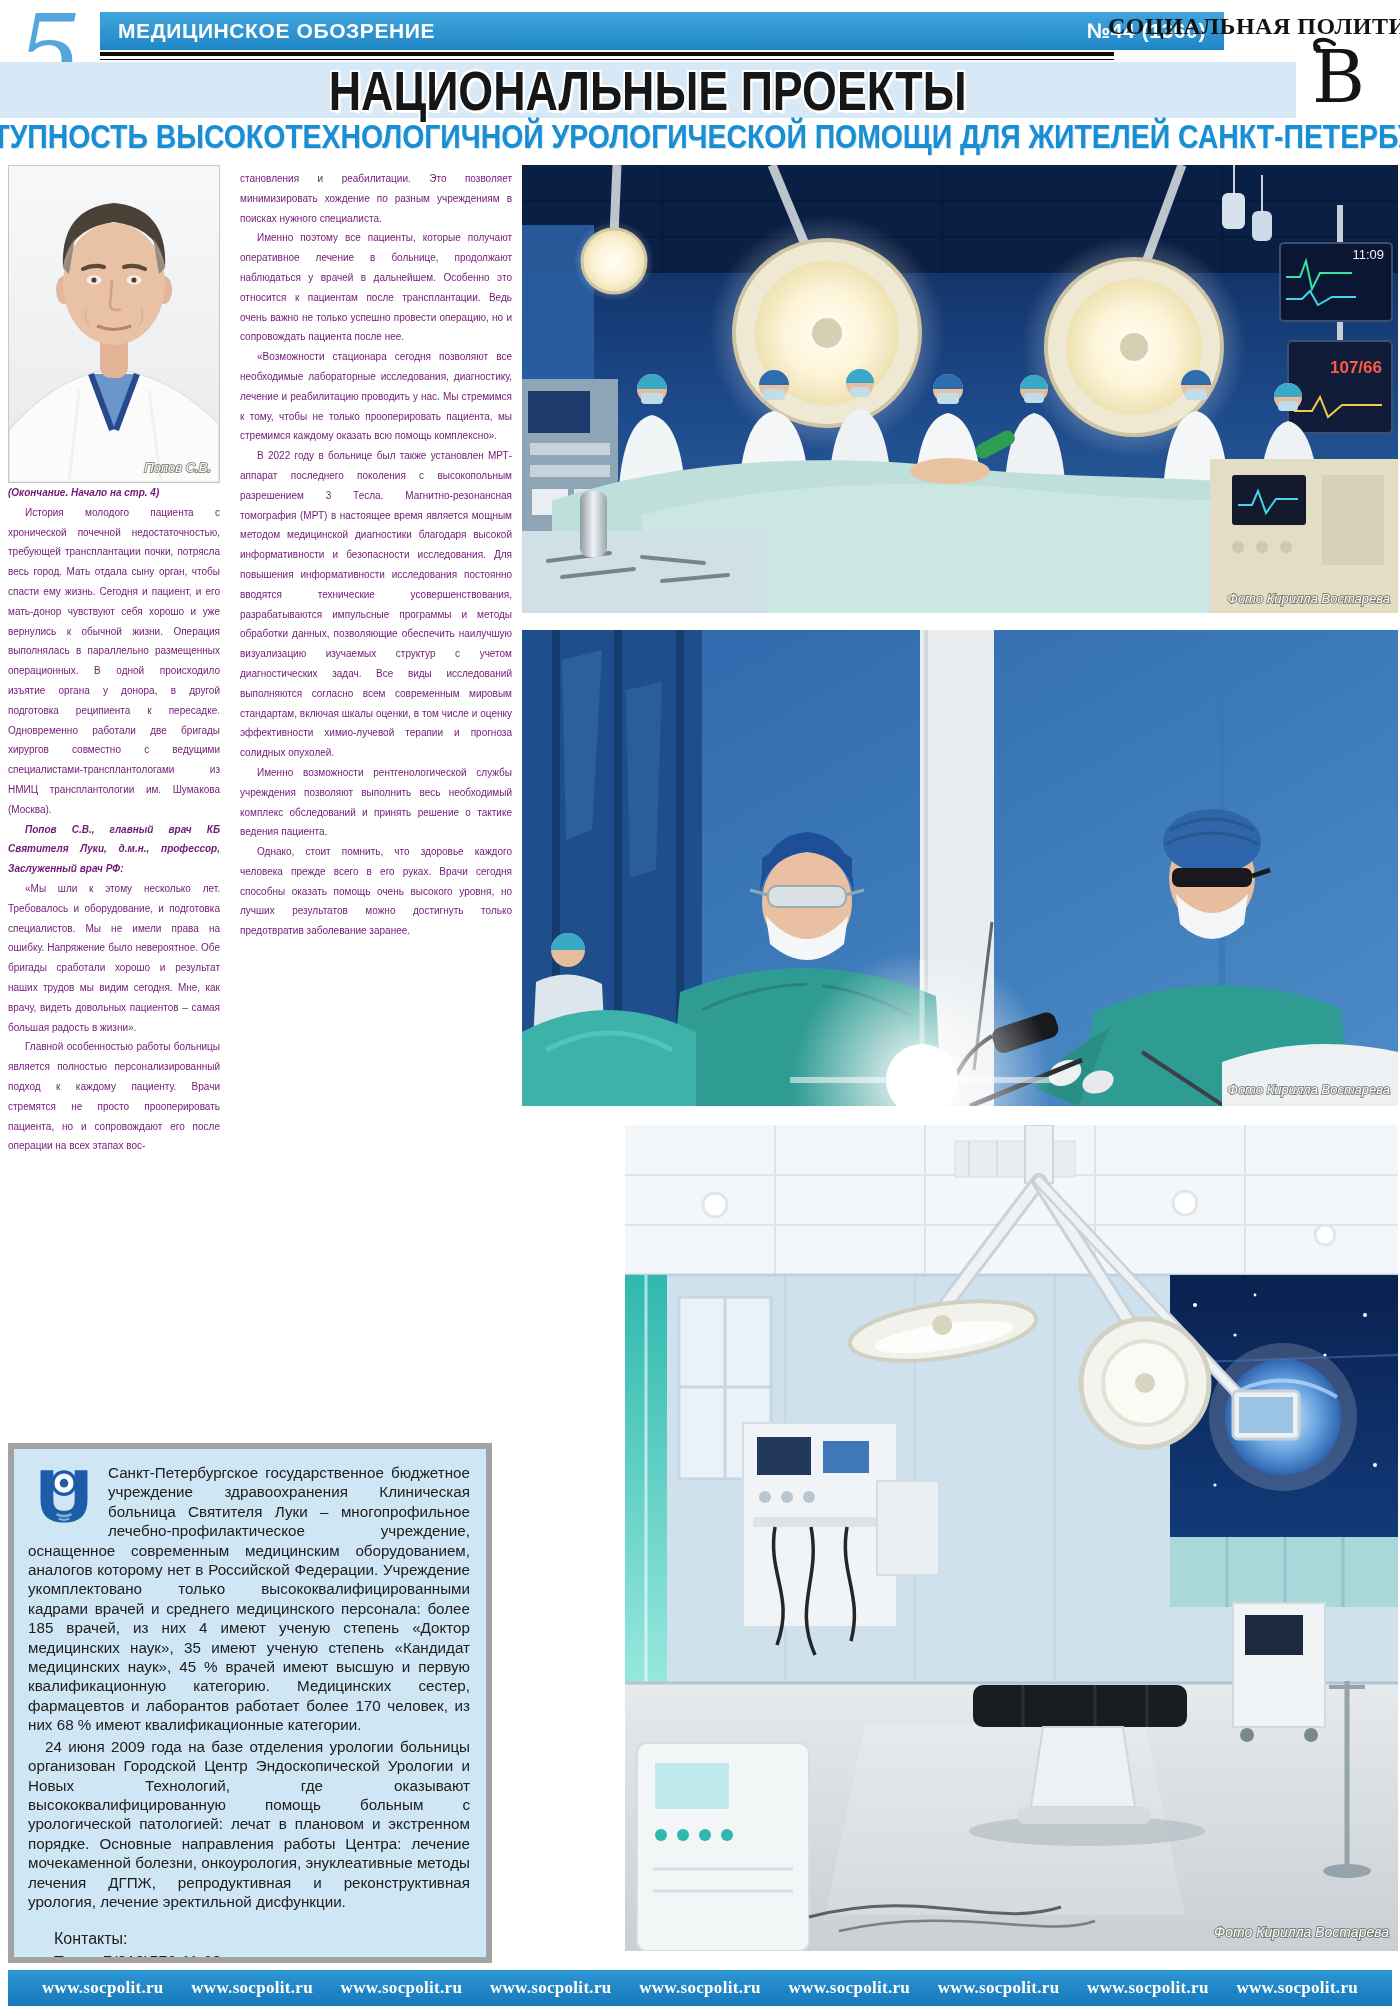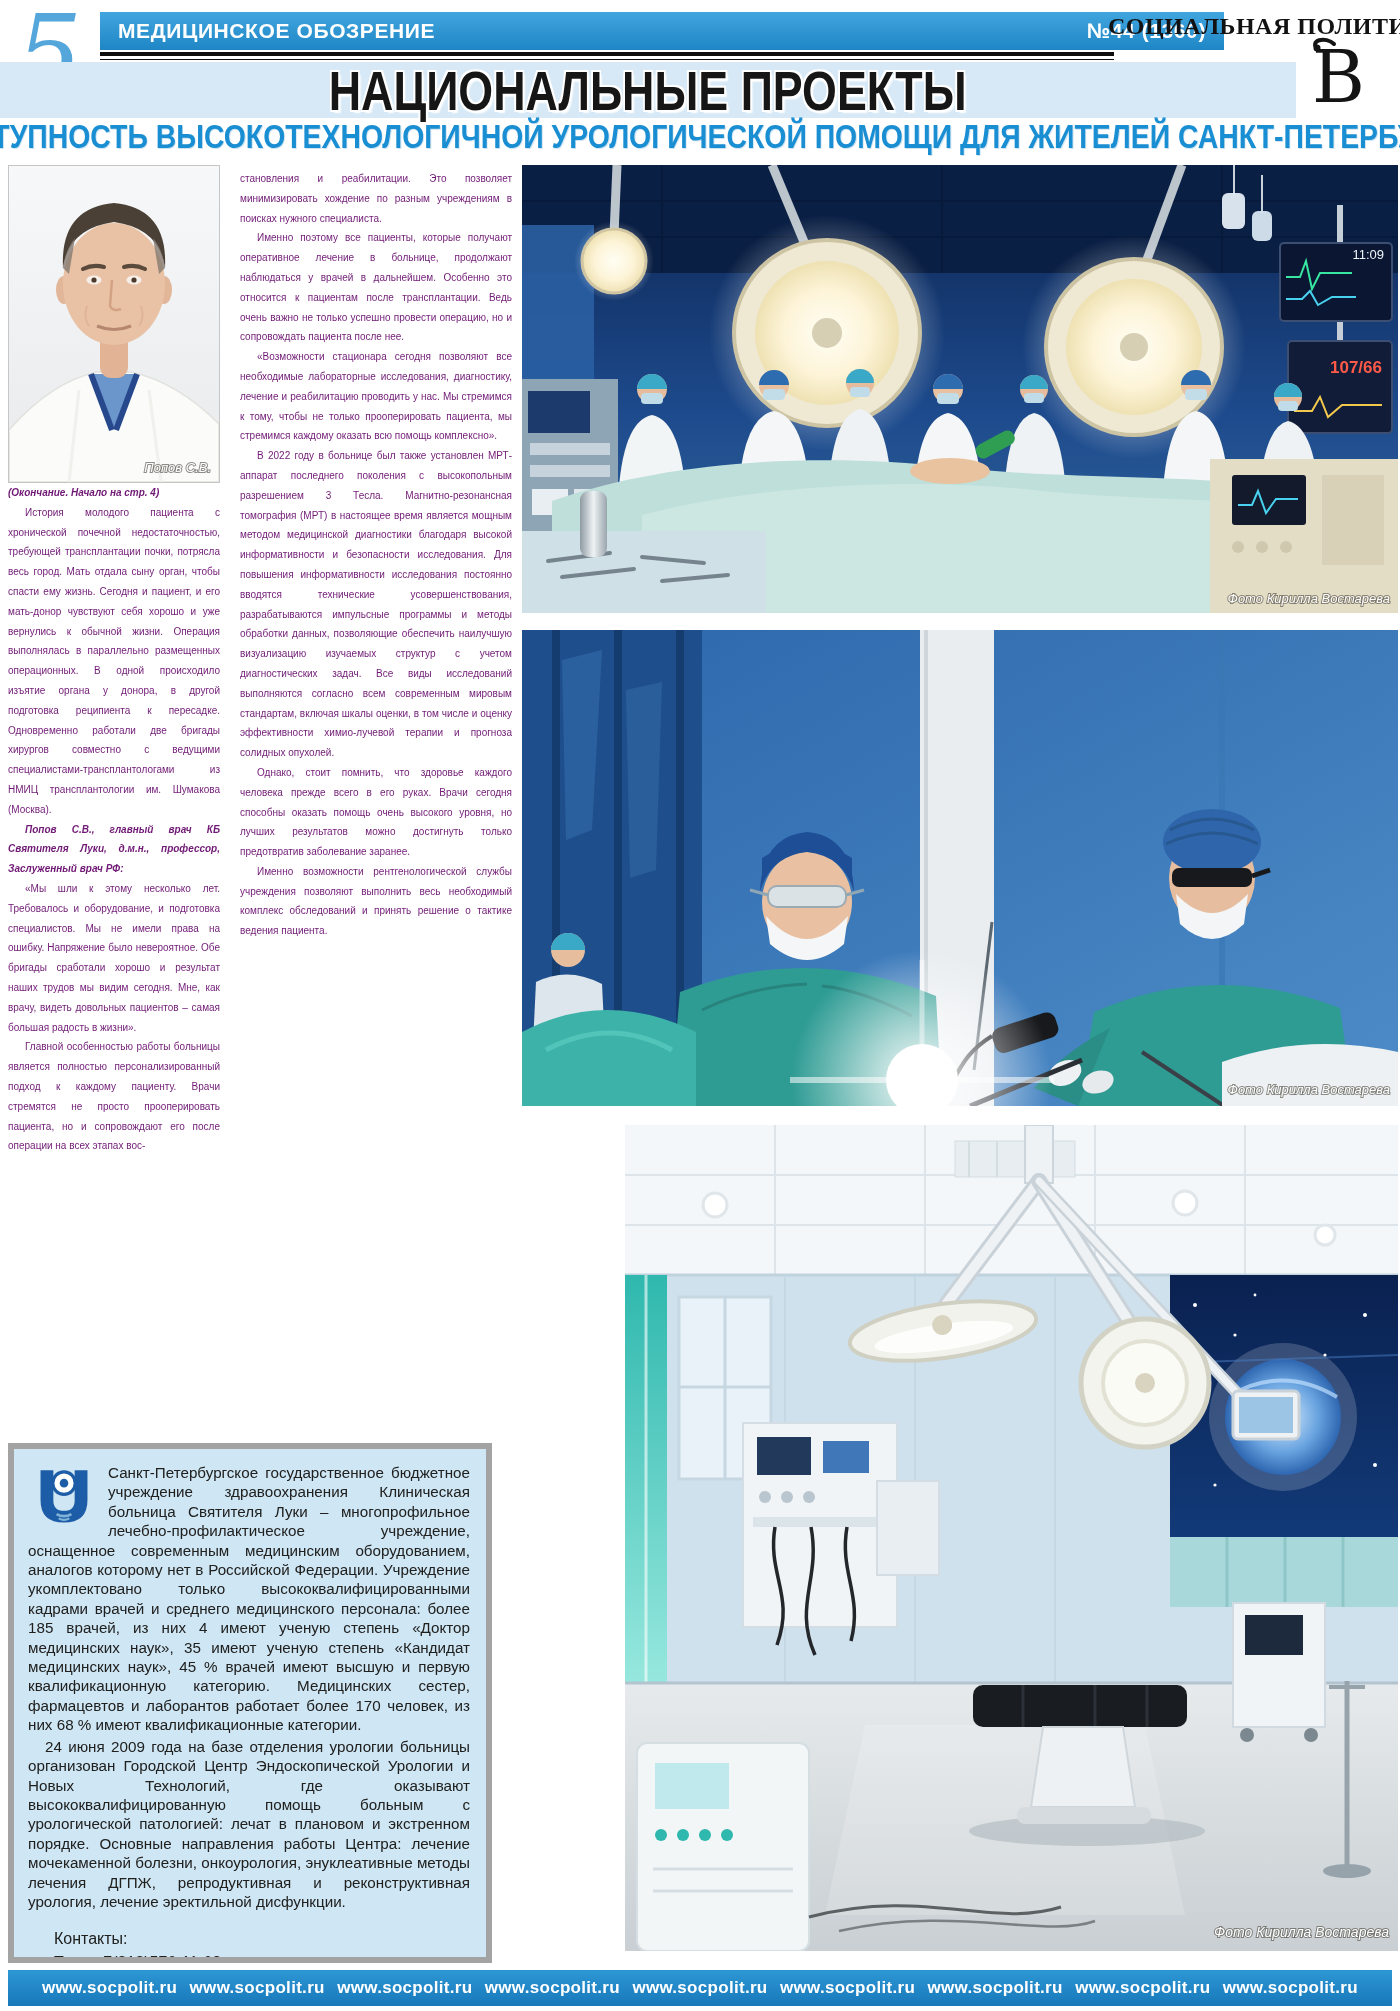--- a/index.html
+++ b/index.html
@@ -88,21 +88,21 @@
   .contacts .hd { font-weight:normal; }
   .contacts .mail { font-weight:bold; color:#1a7fc0; }
   
   .footer-bar {
     position:absolute; left:8px; top:1970px; width:1384px; height:36px;
     background:linear-gradient(#2d97d4,#1878ba);
     display:flex; align-items:center; justify-content:space-between;
     padding:0 34px;
   }
   .footer-bar span {
-    color:#ffffff; font-family:Liberation Sans, sans-serif; font-weight:bold;
+    color:#ffffff; font-family:Liberation Serif, serif; font-weight:bold;
     font-size:17px; letter-spacing:.3px;
   }
 </style>
 </head>
 <body>
 
 <div class="page">
 
   <div class="pagenum">5</div>
 
@@ -174,22 +174,22 @@
     <p class="bi">Попов С.В., главный врач КБ Святителя Луки, д.м.н., профессор, Заслуженный врач РФ:</p>
     <p>«Мы шли к этому несколько лет. Требовалось и оборудование, и подготовка специалистов. Мы не имели права на ошибку. Напряжение было невероятное. Обе бригады сработали хорошо и результат наших трудов мы видим сегодня. Мне, как врачу, видеть довольных пациентов – самая большая радость в жизни».</p>
     <p>Главной особенностью работы больницы является полностью персонализированный подход к каждому пациенту. Врачи стремятся не просто прооперировать пациента, но и сопровождают его после операции на всех этапах вос-</p>
   </div>
 
   <div class="col col2">
     <p class="noind">становления и реабилитации. Это позволяет минимизировать хождение по разным учреждениям в поисках нужного специалиста.</p>
     <p>Именно поэтому все пациенты, которые получают оперативное лечение в больнице, продолжают наблюдаться у врачей в дальнейшем. Особенно это относится к пациентам после трансплантации. Ведь очень важно не только успешно провести операцию, но и сопровождать пациента после нее.</p>
     <p>«Возможности стационара сегодня позволяют все необходимые лабораторные исследования, диагностику, лечение и реабилитацию проводить у нас. Мы стремимся к тому, чтобы не только прооперировать пациента, мы стремимся каждому оказать всю помощь комплексно».</p>
     <p>В 2022 году в больнице был также установлен МРТ-аппарат последнего поколения с высокопольным разрешением 3 Тесла. Магнитно-резонансная томография (МРТ) в настоящее время является мощным методом медицинской диагностики благодаря высокой информативности и безопасности исследования. Для повышения информативности исследования постоянно вводятся технические усовершенствования, разрабатываются импульсные программы и методы обработки данных, позволяющие обеспечить наилучшую визуализацию изучаемых структур с учетом диагностических задач. Все виды исследований выполняются согласно всем современным мировым стандартам, включая шкалы оценки, в том числе и оценку эффективности химио-лучевой терапии и прогноза солидных опухолей.</p>
+    <p>Именно возможности рентгенологической службы учреждения позволяют выполнить весь необходимый комплекс обследований и принять решение о тактике ведения пациента.</p>
     <p>Однако, стоит помнить, что здоровье каждого человека прежде всего в его руках. Врачи сегодня способны оказать помощь очень высокого уровня, но лучших результатов можно достигнуть только предотвратив заболевание заранее.</p>
-    <p>Именно возможности рентгенологической службы учреждения позволяют выполнить весь необходимый комплекс обследований и принять решение о тактике ведения пациента.</p>
   </div>
 
   <figure class="ph1">
     <svg viewBox="0 0 876 448" preserveAspectRatio="none">
       <defs>
         <linearGradient id="g1wall" x1="0" y1="0" x2="0" y2="1">
           <stop offset="0" stop-color="#0c2450"></stop>
             <stop offset=".55" stop-color="#1d4a8c"></stop>
             <stop offset="1" stop-color="#35699f"></stop>
         </linearGradient>

